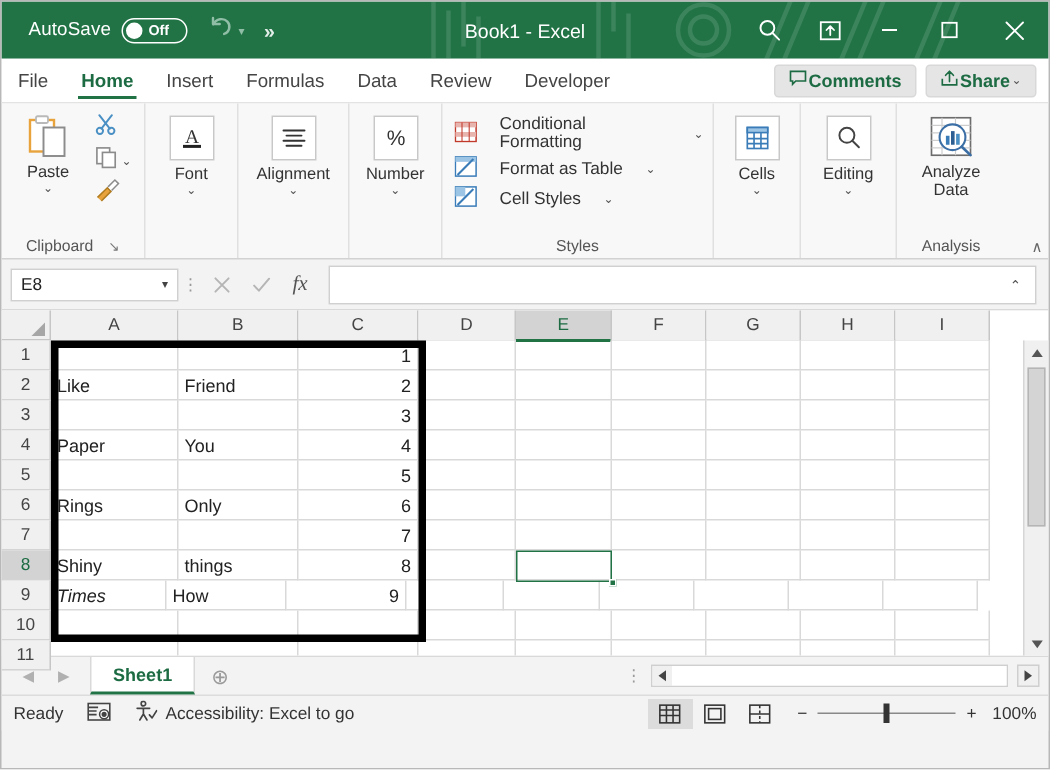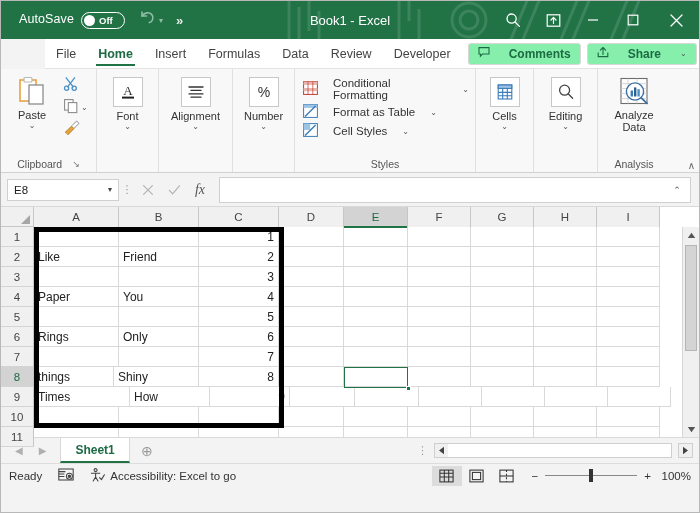--- a/index.html
+++ b/index.html
@@ -53,36 +53,35 @@
     color: #ffffff;
   }
   .tb-btn.wide { width: 46px; }
   .tb-btn svg { display: block; }
 
   
   .tabbar {
     height: 30px; background: #ffffff;
     display: flex; align-items: stretch;
     border-bottom: 1px solid #e3e3e3;
-    margin-left: 44px;
   }
   .tab {
     padding: 0 11px; display: flex; align-items: center;
     font-size: 12.5px; color: #444444; position: relative;
   }
   .tab.active { color: #1c6b43; font-weight: bold; }
   .tab.active::after {
     content: ""; position: absolute; left: 9px; right: 9px; bottom: 2px;
     height: 2px; background: #217346;
   }
   .tabbar-right { margin-left: auto; display: flex; align-items: center; padding-right: 8px; }
   .pillbtn {
-    display: flex; align-items: center; gap: 19px;
+    display: flex; align-items: center; gap: 1px;
     height: 22px; padding: 0 9px; margin-left: 6px;
-    border: 1px solid #d8d8d8; border-radius: 3px; background: #86efac;
+    border: 1px solid #d8d8d8; border-radius: 3px; background: #e5e5e5;
     font-size: 12px; color: #1c6b43; font-weight: bold;
   }
   .pillbtn .car { font-size: 8px; color: #555; font-weight: normal; }
 
   
   .ribbon {
     height: 104px; background: #f8f8f8;
     border-bottom: 1px solid #d2d2d2;
     display: flex; align-items: stretch; position: relative;
   }
@@ -635,32 +634,32 @@
           <div class="cell" style="width: 80px;"></div>
           <div class="cell num" style="width: 80px;">7</div>
           <div class="cell" style="width: 65px;"></div>
           <div class="cell" style="width: 64px;"></div>
           <div class="cell" style="width: 63px;"></div>
           <div class="cell" style="width: 63px;"></div>
           <div class="cell" style="width: 63px;"></div>
           <div class="cell" style="width: 63px;"></div>
         </div>
         <div class="crow">
+          <div class="cell" style="width: 85px;">Shiny</div>
           <div class="cell" style="width: 80px;">things</div>
-          <div class="cell" style="width: 85px;">Shiny</div>
           <div class="cell num" style="width: 80px;">8</div>
           <div class="cell" style="width: 65px;"></div>
           <div class="cell" style="width: 64px;"></div>
           <div class="cell" style="width: 63px;"></div>
           <div class="cell" style="width: 63px;"></div>
           <div class="cell" style="width: 63px;"></div>
           <div class="cell" style="width: 63px;"></div>
         </div>
         <div class="crow">
-          <div class="cell" style="width: 96px;">Times</div>
+          <div class="cell" style="width: 77px; font-style: italic;">Times</div>
           <div class="cell" style="width: 80px;">How</div>
           <div class="cell num" style="width: 80px;">9</div>
           <div class="cell" style="width: 65px;"></div>
           <div class="cell" style="width: 64px;"></div>
           <div class="cell" style="width: 63px;"></div>
           <div class="cell" style="width: 63px;"></div>
           <div class="cell" style="width: 63px;"></div>
           <div class="cell" style="width: 63px;"></div>
         </div>
         <div class="crow">

